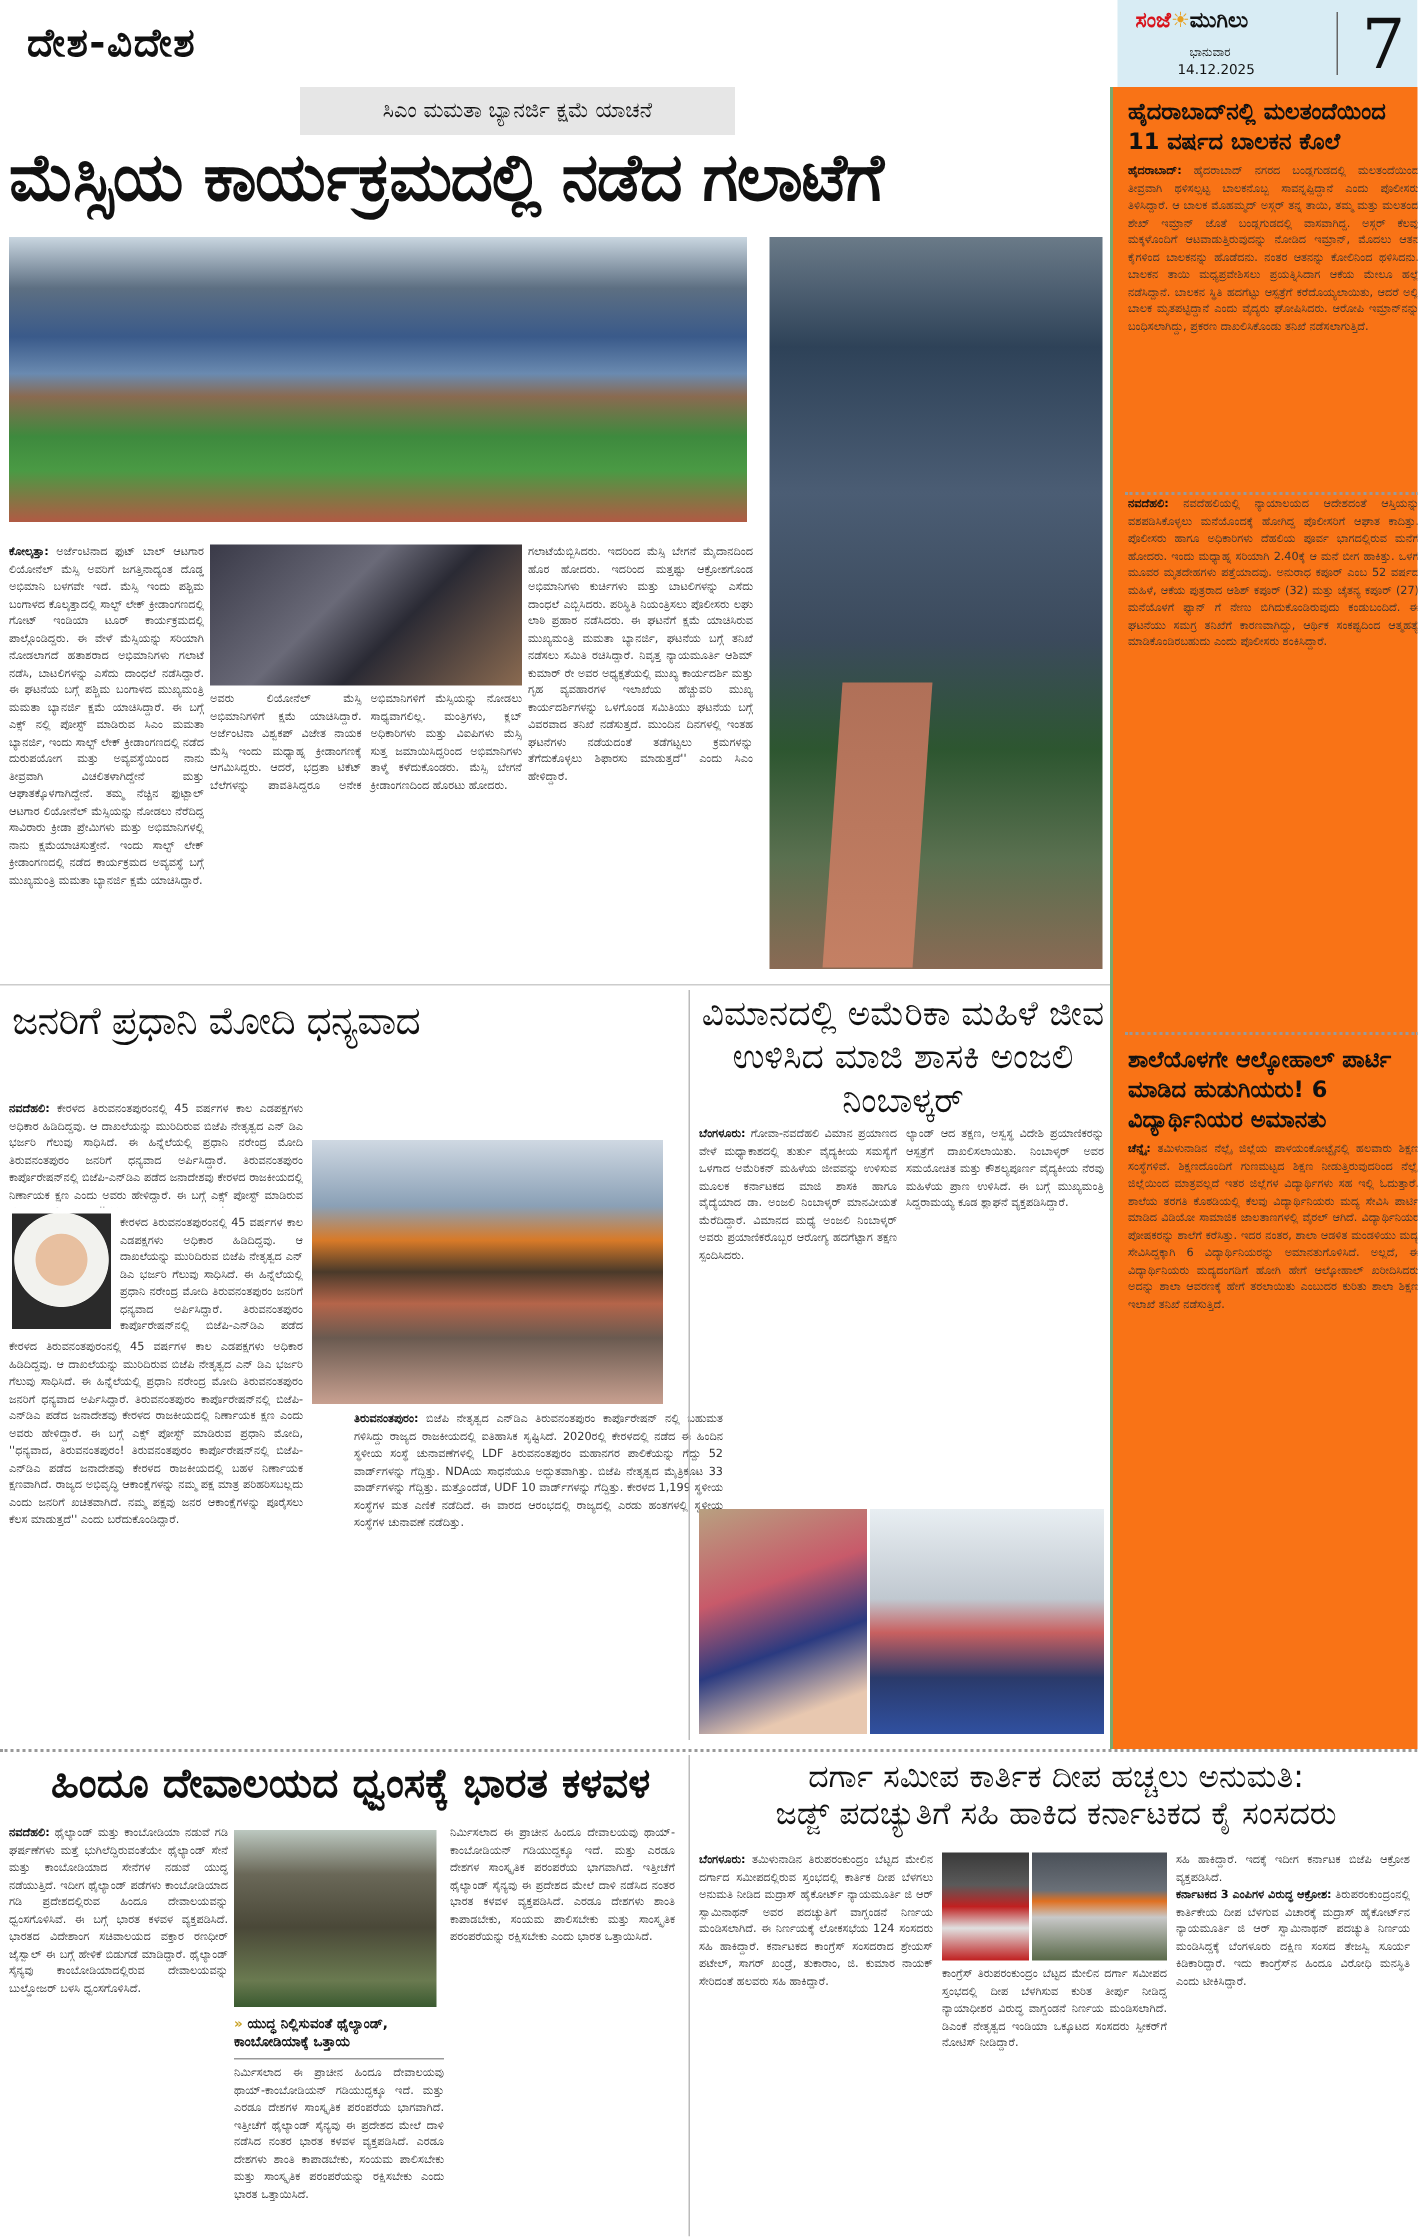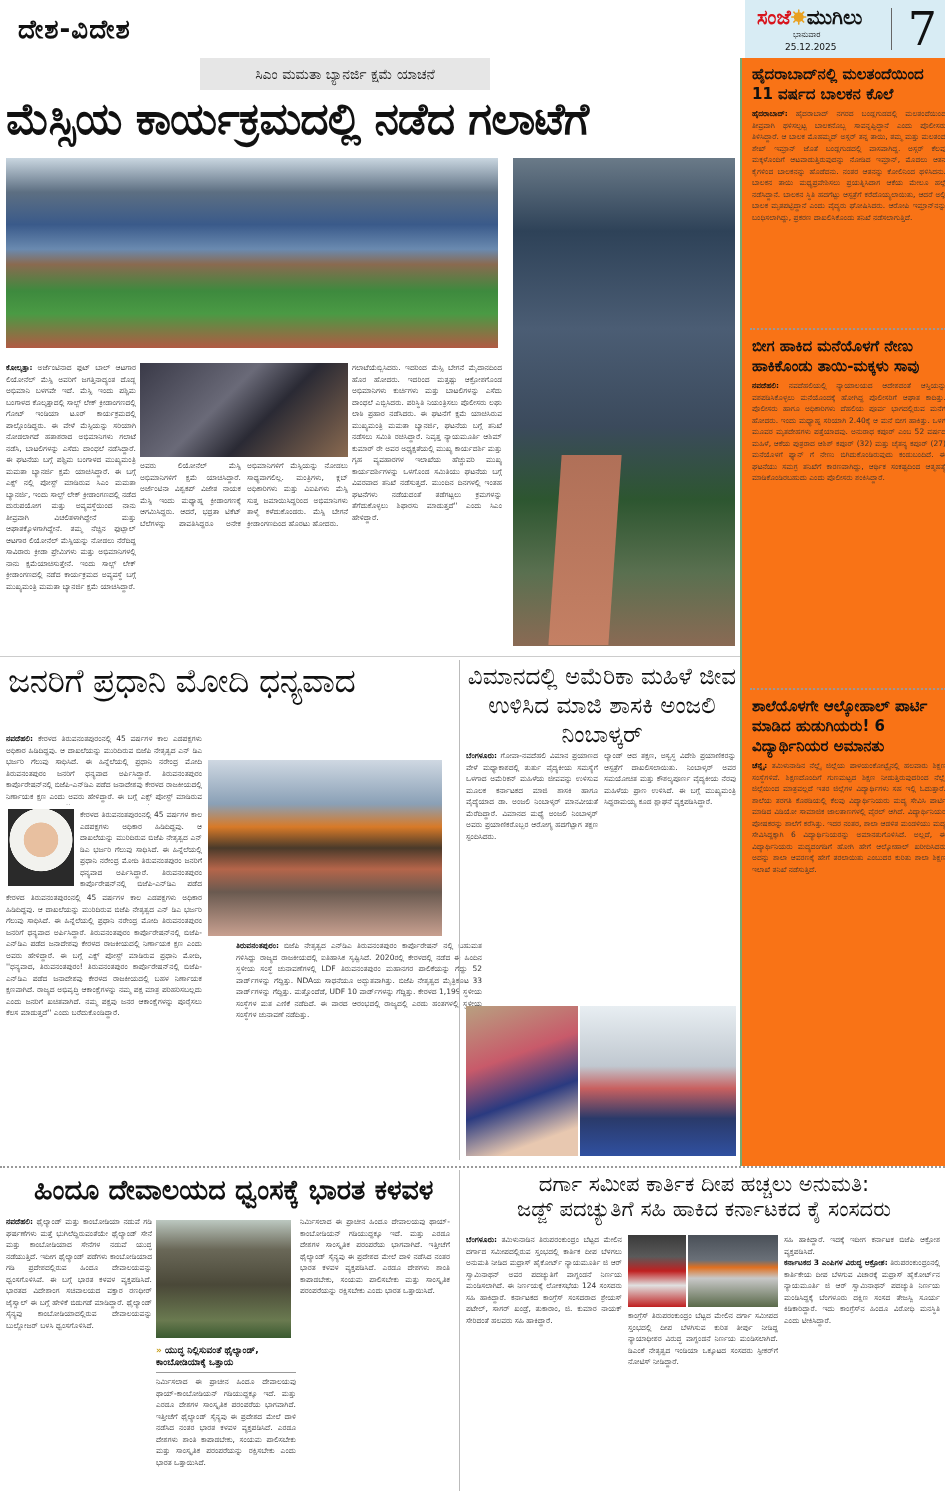--- a/index.html
+++ b/index.html
@@ -1,20 +1,20 @@
 <!DOCTYPE html>
 <html><head>
 <meta charset="utf-8">
 <style>
   * { box-sizing: border-box; margin: 0; padding: 0; }
   body { width: 945px; height: 1491px; background: #fff; font-family: "DejaVu Sans", sans-serif; color: #111; position: relative; overflow: hidden; }
   .abs { position: absolute; }
   .section-title { left: 18px; top: 14px; font-size: 26px; font-weight: bold; letter-spacing: 1px; }
   .masthead { left: 745px; top: 0; width: 200px; height: 58px; background: #d8ecf4; }
-  .masthead .brand { position: absolute; left: 12px; top: 6px; font-size: 20px; font-weight: bold; font-family: Liberation Serif, serif; }
+  .masthead .brand { position: absolute; left: 12px; top: 6px; font-size: 14px; font-weight: bold; }
   .masthead .brand .r { color: #d8141c; }
   .masthead .brand .b { color: #111; }
   .masthead .day { position: absolute; left: 48px; top: 30px; font-size: 8px; }
   .masthead .date { position: absolute; left: 40px; top: 42px; font-size: 9px; }
   .masthead .page { position: absolute; right: 8px; top: 2px; font-family: "DejaVu Serif", serif; font-size: 46px; }
   .masthead .vsep { position: absolute; left: 146px; top: 8px; width: 1px; height: 42px; background: #666; }
   .kicker { left: 200px; top: 58px; width: 290px; height: 32px; background: #e6e6e6; font-size: 14px; text-align: center; line-height: 32px; }
   .main-head { left: 6px; top: 92px; width: 730px; font-size: 44px; font-weight: 900; line-height: 54px; white-space: nowrap; letter-spacing: -1px; }
   .photo { background: #777; overflow: hidden; }
   .stadium { left: 6px; top: 158px; width: 492px; height: 190px; background: linear-gradient(180deg,#c9d6e0 0%,#5d6f82 18%,#3a5a8a 35%,#6a8ab0 48%,#8a6a50 56%,#3e8a3e 70%,#4a9a44 82%,#b15a44 100%); }
@@ -43,21 +43,21 @@
 </head>
 <body>
 
 <div class="abs section-title">ದೇಶ-ವಿದೇಶ</div>
 
 <div class="abs masthead">
   <div class="brand">
     <span class="r">ಸಂಜೆ</span><span style="color:#e8a020;">☀</span><span class="b">ಮುಗಿಲು</span>
   </div>
   <div class="day">ಭಾನುವಾರ</div>
-  <div class="date">25.12.2025</div>
+  <div class="date">14.12.2025</div>
   <div class="vsep"></div>
   <div class="page">7</div>
 </div>
 
 <div class="abs kicker">ಸಿಎಂ ಮಮತಾ ಬ್ಯಾನರ್ಜಿ ಕ್ಷಮೆ ಯಾಚನೆ</div>
 <div class="abs main-head">ಮೆಸ್ಸಿಯ ಕಾರ್ಯಕ್ರಮದಲ್ಲಿ ನಡೆದ ಗಲಾಟೆಗೆ</div>
 
 <div class="abs photo stadium"></div>
 <div class="abs photo stadium2"></div>
 <div class="abs track"></div>
@@ -69,21 +69,21 @@
 <div class="abs col body-text" style="left:140px; top:460px; width:208px; height:196px; column-count:2; column-gap:6px;">
   <span>ಅವರು ಲಿಯೋನೆಲ್ ಮೆಸ್ಸಿ ಅಭಿಮಾನಿಗಳಿಗೆ ಕ್ಷಮೆ ಯಾಚಿಸಿದ್ದಾರೆ. ಅರ್ಜೆಂಟಿನಾ ವಿಶ್ವಕಪ್ ವಿಜೇತ ನಾಯಕ ಮೆಸ್ಸಿ ಇಂದು ಮಧ್ಯಾಹ್ನ ಕ್ರೀಡಾಂಗಣಕ್ಕೆ ಆಗಮಿಸಿದ್ದರು. ಆದರೆ, ಭದ್ರತಾ ಟಿಕೆಟ್ ಬೆಲೆಗಳನ್ನು ಪಾವತಿಸಿದ್ದರೂ ಅನೇಕ ಅಭಿಮಾನಿಗಳಿಗೆ ಮೆಸ್ಸಿಯನ್ನು ನೋಡಲು ಸಾಧ್ಯವಾಗಲಿಲ್ಲ. ಮಂತ್ರಿಗಳು, ಕ್ಲಬ್ ಅಧಿಕಾರಿಗಳು ಮತ್ತು ವಿಐಪಿಗಳು ಮೆಸ್ಸಿ ಸುತ್ತ ಜಮಾಯಿಸಿದ್ದರಿಂದ ಅಭಿಮಾನಿಗಳು ತಾಳ್ಮೆ ಕಳೆದುಕೊಂಡರು. ಮೆಸ್ಸಿ ಬೇಗನೆ ಕ್ರೀಡಾಂಗಣದಿಂದ ಹೊರಟು ಹೋದರು.</span>
 </div>
 <div class="abs col body-text" style="left:352px; top:362px; width:150px; height:294px;">
   <span>ಗಲಾಟೆಯೆಬ್ಬಿಸಿದರು. ಇದರಿಂದ ಮೆಸ್ಸಿ ಬೇಗನೆ ಮೈದಾನದಿಂದ ಹೊರ ಹೋದರು. ಇದರಿಂದ ಮತ್ತಷ್ಟು ಆಕ್ರೋಶಗೊಂಡ ಅಭಿಮಾನಿಗಳು ಕುರ್ಚಿಗಳು ಮತ್ತು ಬಾಟಲಿಗಳನ್ನು ಎಸೆದು ದಾಂಧಲೆ ಎಬ್ಬಿಸಿದರು. ಪರಿಸ್ಥಿತಿ ನಿಯಂತ್ರಿಸಲು ಪೊಲೀಸರು ಲಘು ಲಾಠಿ ಪ್ರಹಾರ ನಡೆಸಿದರು. ಈ ಘಟನೆಗೆ ಕ್ಷಮೆ ಯಾಚಿಸಿರುವ ಮುಖ್ಯಮಂತ್ರಿ ಮಮತಾ ಬ್ಯಾನರ್ಜಿ, ಘಟನೆಯ ಬಗ್ಗೆ ತನಿಖೆ ನಡೆಸಲು ಸಮಿತಿ ರಚಿಸಿದ್ದಾರೆ. ನಿವೃತ್ತ ನ್ಯಾಯಮೂರ್ತಿ ಆಶಿಮ್ ಕುಮಾರ್ ರೇ ಅವರ ಅಧ್ಯಕ್ಷತೆಯಲ್ಲಿ ಮುಖ್ಯ ಕಾರ್ಯದರ್ಶಿ ಮತ್ತು ಗೃಹ ವ್ಯವಹಾರಗಳ ಇಲಾಖೆಯ ಹೆಚ್ಚುವರಿ ಮುಖ್ಯ ಕಾರ್ಯದರ್ಶಿಗಳನ್ನು ಒಳಗೊಂಡ ಸಮಿತಿಯು ಘಟನೆಯ ಬಗ್ಗೆ ವಿವರವಾದ ತನಿಖೆ ನಡೆಸುತ್ತದೆ. ಮುಂದಿನ ದಿನಗಳಲ್ಲಿ ಇಂತಹ ಘಟನೆಗಳು ನಡೆಯದಂತೆ ತಡೆಗಟ್ಟಲು ಕ್ರಮಗಳನ್ನು ತೆಗೆದುಕೊಳ್ಳಲು ಶಿಫಾರಸು ಮಾಡುತ್ತದೆ'' ಎಂದು ಸಿಎಂ ಹೇಳಿದ್ದಾರೆ.</span>
 </div>
 
 <div class="abs dotted" style="left:0; top:656px; width:740px; border-top:1px solid #ccc;"></div>
 
 <div class="abs" style="left:8px; top:662px; width:448px;">
-  <div class="sub-head" style="font-size:33px; line-height:38px;">ಜನರಿಗೆ ಪ್ರಧಾನಿ ಮೋದಿ ಧನ್ಯವಾದ</div>
+  <div class="sub-head" style="font-size:26px; line-height:38px;">ಜನರಿಗೆ ಪ್ರಧಾನಿ ಮೋದಿ ಧನ್ಯವಾದ</div>
 </div>
 <div class="abs caption-sub" style="left:208px; top:768px;margin-top:44px;">45 ವರ್ಷಗಳ ಎಡಪಕ್ಷಗಳ ಆಡಳಿತ ಅಂತ್ಯ</div>
 
 <div class="abs col body-text" style="left:6px; top:733px; width:196px; height:72px;">
   <b>ನವದೆಹಲಿ:</b> <span>ಕೇರಳದ ತಿರುವನಂತಪುರಂನಲ್ಲಿ 45 ವರ್ಷಗಳ ಕಾಲ ಎಡಪಕ್ಷಗಳು ಅಧಿಕಾರ ಹಿಡಿದಿದ್ದವು. ಆ ದಾಖಲೆಯನ್ನು ಮುರಿದಿರುವ ಬಿಜೆಪಿ ನೇತೃತ್ವದ ಎನ್ ಡಿಎ ಭರ್ಜರಿ ಗೆಲುವು ಸಾಧಿಸಿದೆ. ಈ ಹಿನ್ನೆಲೆಯಲ್ಲಿ ಪ್ರಧಾನಿ ನರೇಂದ್ರ ಮೋದಿ ತಿರುವನಂತಪುರಂ ಜನರಿಗೆ ಧನ್ಯವಾದ ಅರ್ಪಿಸಿದ್ದಾರೆ. ತಿರುವನಂತಪುರಂ ಕಾರ್ಪೊರೇಷನ್‌ನಲ್ಲಿ ಬಿಜೆಪಿ-ಎನ್‌ಡಿಎ ಪಡೆದ ಜನಾದೇಶವು ಕೇರಳದ ರಾಜಕೀಯದಲ್ಲಿ ನಿರ್ಣಾಯಕ ಕ್ಷಣ ಎಂದು ಅವರು ಹೇಳಿದ್ದಾರೆ. ಈ ಬಗ್ಗೆ ಎಕ್ಸ್ ಪೋಸ್ಟ್ ಮಾಡಿರುವ ಪ್ರಧಾನಿ ಮೋದಿ, ''ಧನ್ಯವಾದ, ತಿರುವನಂತಪುರಂ! ತಿರುವನಂತಪುರಂ ಕಾರ್ಪೊರೇಷನ್‌ನಲ್ಲಿ ಬಿಜೆಪಿ-ಎನ್‌ಡಿಎ ಪಡೆದ ಜನಾದೇಶವು ಕೇರಳದ ರಾಜಕೀಯದಲ್ಲಿ ಬಹಳ ನಿರ್ಣಾಯಕ ಕ್ಷಣವಾಗಿದೆ. ರಾಜ್ಯದ ಅಭಿವೃದ್ಧಿ ಆಕಾಂಕ್ಷೆಗಳನ್ನು ನಮ್ಮ ಪಕ್ಷ ಮಾತ್ರ ಪರಿಹರಿಸಬಲ್ಲದು ಎಂದು ಜನರಿಗೆ ಖಚಿತವಾಗಿದೆ. ನಮ್ಮ ಪಕ್ಷವು ಜನರ ಆಕಾಂಕ್ಷೆಗಳನ್ನು ಪೂರೈಸಲು ಕೆಲಸ ಮಾಡುತ್ತದೆ'' ಎಂದು ಬರೆದುಕೊಂಡಿದ್ದಾರೆ.</span>
 </div>
 <div class="abs photo modi"></div>
 <div class="abs col body-text" style="left:80px; top:809px; width:122px; height:80px;">
   <span>ಕೇರಳದ ತಿರುವನಂತಪುರಂನಲ್ಲಿ 45 ವರ್ಷಗಳ ಕಾಲ ಎಡಪಕ್ಷಗಳು ಅಧಿಕಾರ ಹಿಡಿದಿದ್ದವು. ಆ ದಾಖಲೆಯನ್ನು ಮುರಿದಿರುವ ಬಿಜೆಪಿ ನೇತೃತ್ವದ ಎನ್ ಡಿಎ ಭರ್ಜರಿ ಗೆಲುವು ಸಾಧಿಸಿದೆ. ಈ ಹಿನ್ನೆಲೆಯಲ್ಲಿ ಪ್ರಧಾನಿ ನರೇಂದ್ರ ಮೋದಿ ತಿರುವನಂತಪುರಂ ಜನರಿಗೆ ಧನ್ಯವಾದ ಅರ್ಪಿಸಿದ್ದಾರೆ. ತಿರುವನಂತಪುರಂ ಕಾರ್ಪೊರೇಷನ್‌ನಲ್ಲಿ ಬಿಜೆಪಿ-ಎನ್‌ಡಿಎ ಪಡೆದ ಜನಾದೇಶವು ಕೇರಳದ ರಾಜಕೀಯದಲ್ಲಿ ನಿರ್ಣಾಯಕ ಕ್ಷಣ ಎಂದು ಅವರು ಹೇಳಿದ್ದಾರೆ. ಈ ಬಗ್ಗೆ ಎಕ್ಸ್ ಪೋಸ್ಟ್ ಮಾಡಿರುವ ಪ್ರಧಾನಿ ಮೋದಿ, ''ಧನ್ಯವಾದ, ತಿರುವನಂತಪುರಂ! ತಿರುವನಂತಪುರಂ ಕಾರ್ಪೊರೇಷನ್‌ನಲ್ಲಿ ಬಿಜೆಪಿ-ಎನ್‌ಡಿಎ ಪಡೆದ ಜನಾದೇಶವು ಕೇರಳದ ರಾಜಕೀಯದಲ್ಲಿ ಬಹಳ ನಿರ್ಣಾಯಕ ಕ್ಷಣವಾಗಿದೆ. ರಾಜ್ಯದ ಅಭಿವೃದ್ಧಿ ಆಕಾಂಕ್ಷೆಗಳನ್ನು ನಮ್ಮ ಪಕ್ಷ ಮಾತ್ರ ಪರಿಹರಿಸಬಲ್ಲದು ಎಂದು ಜನರಿಗೆ ಖಚಿತವಾಗಿದೆ. ನಮ್ಮ ಪಕ್ಷವು ಜನರ ಆಕಾಂಕ್ಷೆಗಳನ್ನು ಪೂರೈಸಲು ಕೆಲಸ ಮಾಡುತ್ತದೆ'' ಎಂದು ಬರೆದುಕೊಂಡಿದ್ದಾರೆ.</span>
 </div>
@@ -108,21 +108,20 @@
 <div class="abs photo plane1"></div>
 <div class="abs photo plane2"></div>
 
 <div class="abs sidebar">
   <div style="height:270px; overflow:hidden;">
     <div class="side-head">ಹೈದರಾಬಾದ್‌ನಲ್ಲಿ ಮಲತಂದೆಯಿಂದ 11 ವರ್ಷದ ಬಾಲಕನ ಕೊಲೆ</div>
     <div class="side-body body-text"><b>ಹೈದರಾಬಾದ್:</b> <span>ಹೈದರಾಬಾದ್ ನಗರದ ಬಂಡ್ಲಗುಡದಲ್ಲಿ ಮಲತಂದೆಯಿಂದ ತೀವ್ರವಾಗಿ ಥಳಿಸಲ್ಪಟ್ಟ ಬಾಲಕನೊಬ್ಬ ಸಾವನ್ನಪ್ಪಿದ್ದಾನೆ ಎಂದು ಪೊಲೀಸರು ತಿಳಿಸಿದ್ದಾರೆ. ಆ ಬಾಲಕ ಮೊಹಮ್ಮದ್ ಅಸ್ಗರ್ ತನ್ನ ತಾಯಿ, ತಮ್ಮ ಮತ್ತು ಮಲತಂದೆ ಶೇಖ್ ಇಮ್ರಾನ್ ಜೊತೆ ಬಂಡ್ಲಗುಡದಲ್ಲಿ ವಾಸವಾಗಿದ್ದ. ಅಸ್ಗರ್ ಕೆಲವು ಮಕ್ಕಳೊಂದಿಗೆ ಆಟವಾಡುತ್ತಿರುವುದನ್ನು ನೋಡಿದ ಇಮ್ರಾನ್, ಮೊದಲು ಆತನ ಕೈಗಳಿಂದ ಬಾಲಕನನ್ನು ಹೊಡೆದನು. ನಂತರ ಆತನನ್ನು ಕೋಲಿನಿಂದ ಥಳಿಸಿದನು. ಬಾಲಕನ ತಾಯಿ ಮಧ್ಯಪ್ರವೇಶಿಸಲು ಪ್ರಯತ್ನಿಸಿದಾಗ ಆಕೆಯ ಮೇಲೂ ಹಲ್ಲೆ ನಡೆಸಿದ್ದಾನೆ. ಬಾಲಕನ ಸ್ಥಿತಿ ಹದಗೆಟ್ಟು ಆಸ್ಪತ್ರೆಗೆ ಕರೆದೊಯ್ಯಲಾಯಿತು, ಆದರೆ ಅಲ್ಲಿ ಬಾಲಕ ಮೃತಪಟ್ಟಿದ್ದಾನೆ ಎಂದು ವೈದ್ಯರು ಘೋಷಿಸಿದರು. ಆರೋಪಿ ಇಮ್ರಾನ್‌ನನ್ನು ಬಂಧಿಸಲಾಗಿದ್ದು, ಪ್ರಕರಣ ದಾಖಲಿಸಿಕೊಂಡು ತನಿಖೆ ನಡೆಸಲಾಗುತ್ತಿದೆ.</span></div>
   </div>
   <div class="dotted" style="margin:0 8px;"></div>
   <div style="height:358px; overflow:hidden;">
-    <div class="side-head">ಬೀಗ ಹಾಕಿದ ಮನೆಯೊಳಗೆ ನೇಣು ಹಾಕಿಕೊಂಡು ತಾಯಿ-ಮಕ್ಕಳು ಸಾವು</div>
     <div class="side-body body-text"><b>ನವದೆಹಲಿ:</b> <span>ನವದೆಹಲಿಯಲ್ಲಿ ನ್ಯಾಯಾಲಯದ ಆದೇಶದಂತೆ ಆಸ್ತಿಯನ್ನು ವಶಪಡಿಸಿಕೊಳ್ಳಲು ಮನೆಯೊಂದಕ್ಕೆ ಹೋಗಿದ್ದ ಪೊಲೀಸರಿಗೆ ಆಘಾತ ಕಾದಿತ್ತು. ಪೊಲೀಸರು ಹಾಗೂ ಅಧಿಕಾರಿಗಳು ದೆಹಲಿಯ ಪೂರ್ವ ಭಾಗದಲ್ಲಿರುವ ಮನೆಗೆ ಹೋದರು. ಇಂದು ಮಧ್ಯಾಹ್ನ ಸರಿಯಾಗಿ 2.40ಕ್ಕೆ ಆ ಮನೆ ಬೀಗ ಹಾಕಿತ್ತು. ಒಳಗೆ ಮೂವರ ಮೃತದೇಹಗಳು ಪತ್ತೆಯಾದವು. ಅನುರಾಧ ಕಪೂರ್ ಎಂಬ 52 ವರ್ಷದ ಮಹಿಳೆ, ಆಕೆಯ ಪುತ್ರರಾದ ಆಶಿಶ್ ಕಪೂರ್ (32) ಮತ್ತು ಚೈತನ್ಯ ಕಪೂರ್ (27) ಮನೆಯೊಳಗೆ ಫ್ಯಾನ್ ಗೆ ನೇಣು ಬಿಗಿದುಕೊಂಡಿರುವುದು ಕಂಡುಬಂದಿದೆ. ಈ ಘಟನೆಯು ಸಮಗ್ರ ತನಿಖೆಗೆ ಕಾರಣವಾಗಿದ್ದು, ಆರ್ಥಿಕ ಸಂಕಷ್ಟದಿಂದ ಆತ್ಮಹತ್ಯೆ ಮಾಡಿಕೊಂಡಿರಬಹುದು ಎಂದು ಪೊಲೀಸರು ಶಂಕಿಸಿದ್ದಾರೆ.</span></div>
   </div>
   <div class="dotted" style="margin:0 8px;"></div>
   <div style="height:470px; overflow:hidden;">
     <div class="side-head">ಶಾಲೆಯೊಳಗೇ ಆಲ್ಕೋಹಾಲ್ ಪಾರ್ಟಿ ಮಾಡಿದ ಹುಡುಗಿಯರು! 6 ವಿದ್ಯಾರ್ಥಿನಿಯರ ಅಮಾನತು</div>
     <div class="side-body body-text"><b>ಚೆನ್ನೈ:</b> <span>ತಮಿಳುನಾಡಿನ ನೆಲ್ಲೈ ಜಿಲ್ಲೆಯ ಪಾಳಯಂಕೋಟ್ಟೈನಲ್ಲಿ ಹಲವಾರು ಶಿಕ್ಷಣ ಸಂಸ್ಥೆಗಳಿವೆ. ಶಿಕ್ಷಣದೊಂದಿಗೆ ಗುಣಮಟ್ಟದ ಶಿಕ್ಷಣ ನೀಡುತ್ತಿರುವುದರಿಂದ ನೆಲ್ಲೈ ಜಿಲ್ಲೆಯಿಂದ ಮಾತ್ರವಲ್ಲದೆ ಇತರ ಜಿಲ್ಲೆಗಳ ವಿದ್ಯಾರ್ಥಿಗಳು ಸಹ ಇಲ್ಲಿ ಓದುತ್ತಾರೆ. ಶಾಲೆಯ ತರಗತಿ ಕೊಠಡಿಯಲ್ಲಿ ಕೆಲವು ವಿದ್ಯಾರ್ಥಿನಿಯರು ಮದ್ಯ ಸೇವಿಸಿ ಪಾರ್ಟಿ ಮಾಡಿದ ವಿಡಿಯೋ ಸಾಮಾಜಿಕ ಜಾಲತಾಣಗಳಲ್ಲಿ ವೈರಲ್ ಆಗಿದೆ. ವಿದ್ಯಾರ್ಥಿನಿಯರ ಪೋಷಕರನ್ನು ಶಾಲೆಗೆ ಕರೆಸಿತ್ತು. ಇದರ ನಂತರ, ಶಾಲಾ ಆಡಳಿತ ಮಂಡಳಿಯು ಮದ್ಯ ಸೇವಿಸಿದ್ದಕ್ಕಾಗಿ 6 ವಿದ್ಯಾರ್ಥಿನಿಯರನ್ನು ಅಮಾನತುಗೊಳಿಸಿದೆ. ಅಲ್ಲದೆ, ಈ ವಿದ್ಯಾರ್ಥಿನಿಯರು ಮದ್ಯದಂಗಡಿಗೆ ಹೋಗಿ ಹೇಗೆ ಆಲ್ಕೋಹಾಲ್ ಖರೀದಿಸಿದರು ಅದನ್ನು ಶಾಲಾ ಆವರಣಕ್ಕೆ ಹೇಗೆ ತರಲಾಯಿತು ಎಂಬುದರ ಕುರಿತು ಶಾಲಾ ಶಿಕ್ಷಣ ಇಲಾಖೆ ತನಿಖೆ ನಡೆಸುತ್ತಿದೆ.</span></div>
   </div>
 </div>
 
 <div class="abs dotted" style="left:0; top:1166px; width:945px;"></div>

